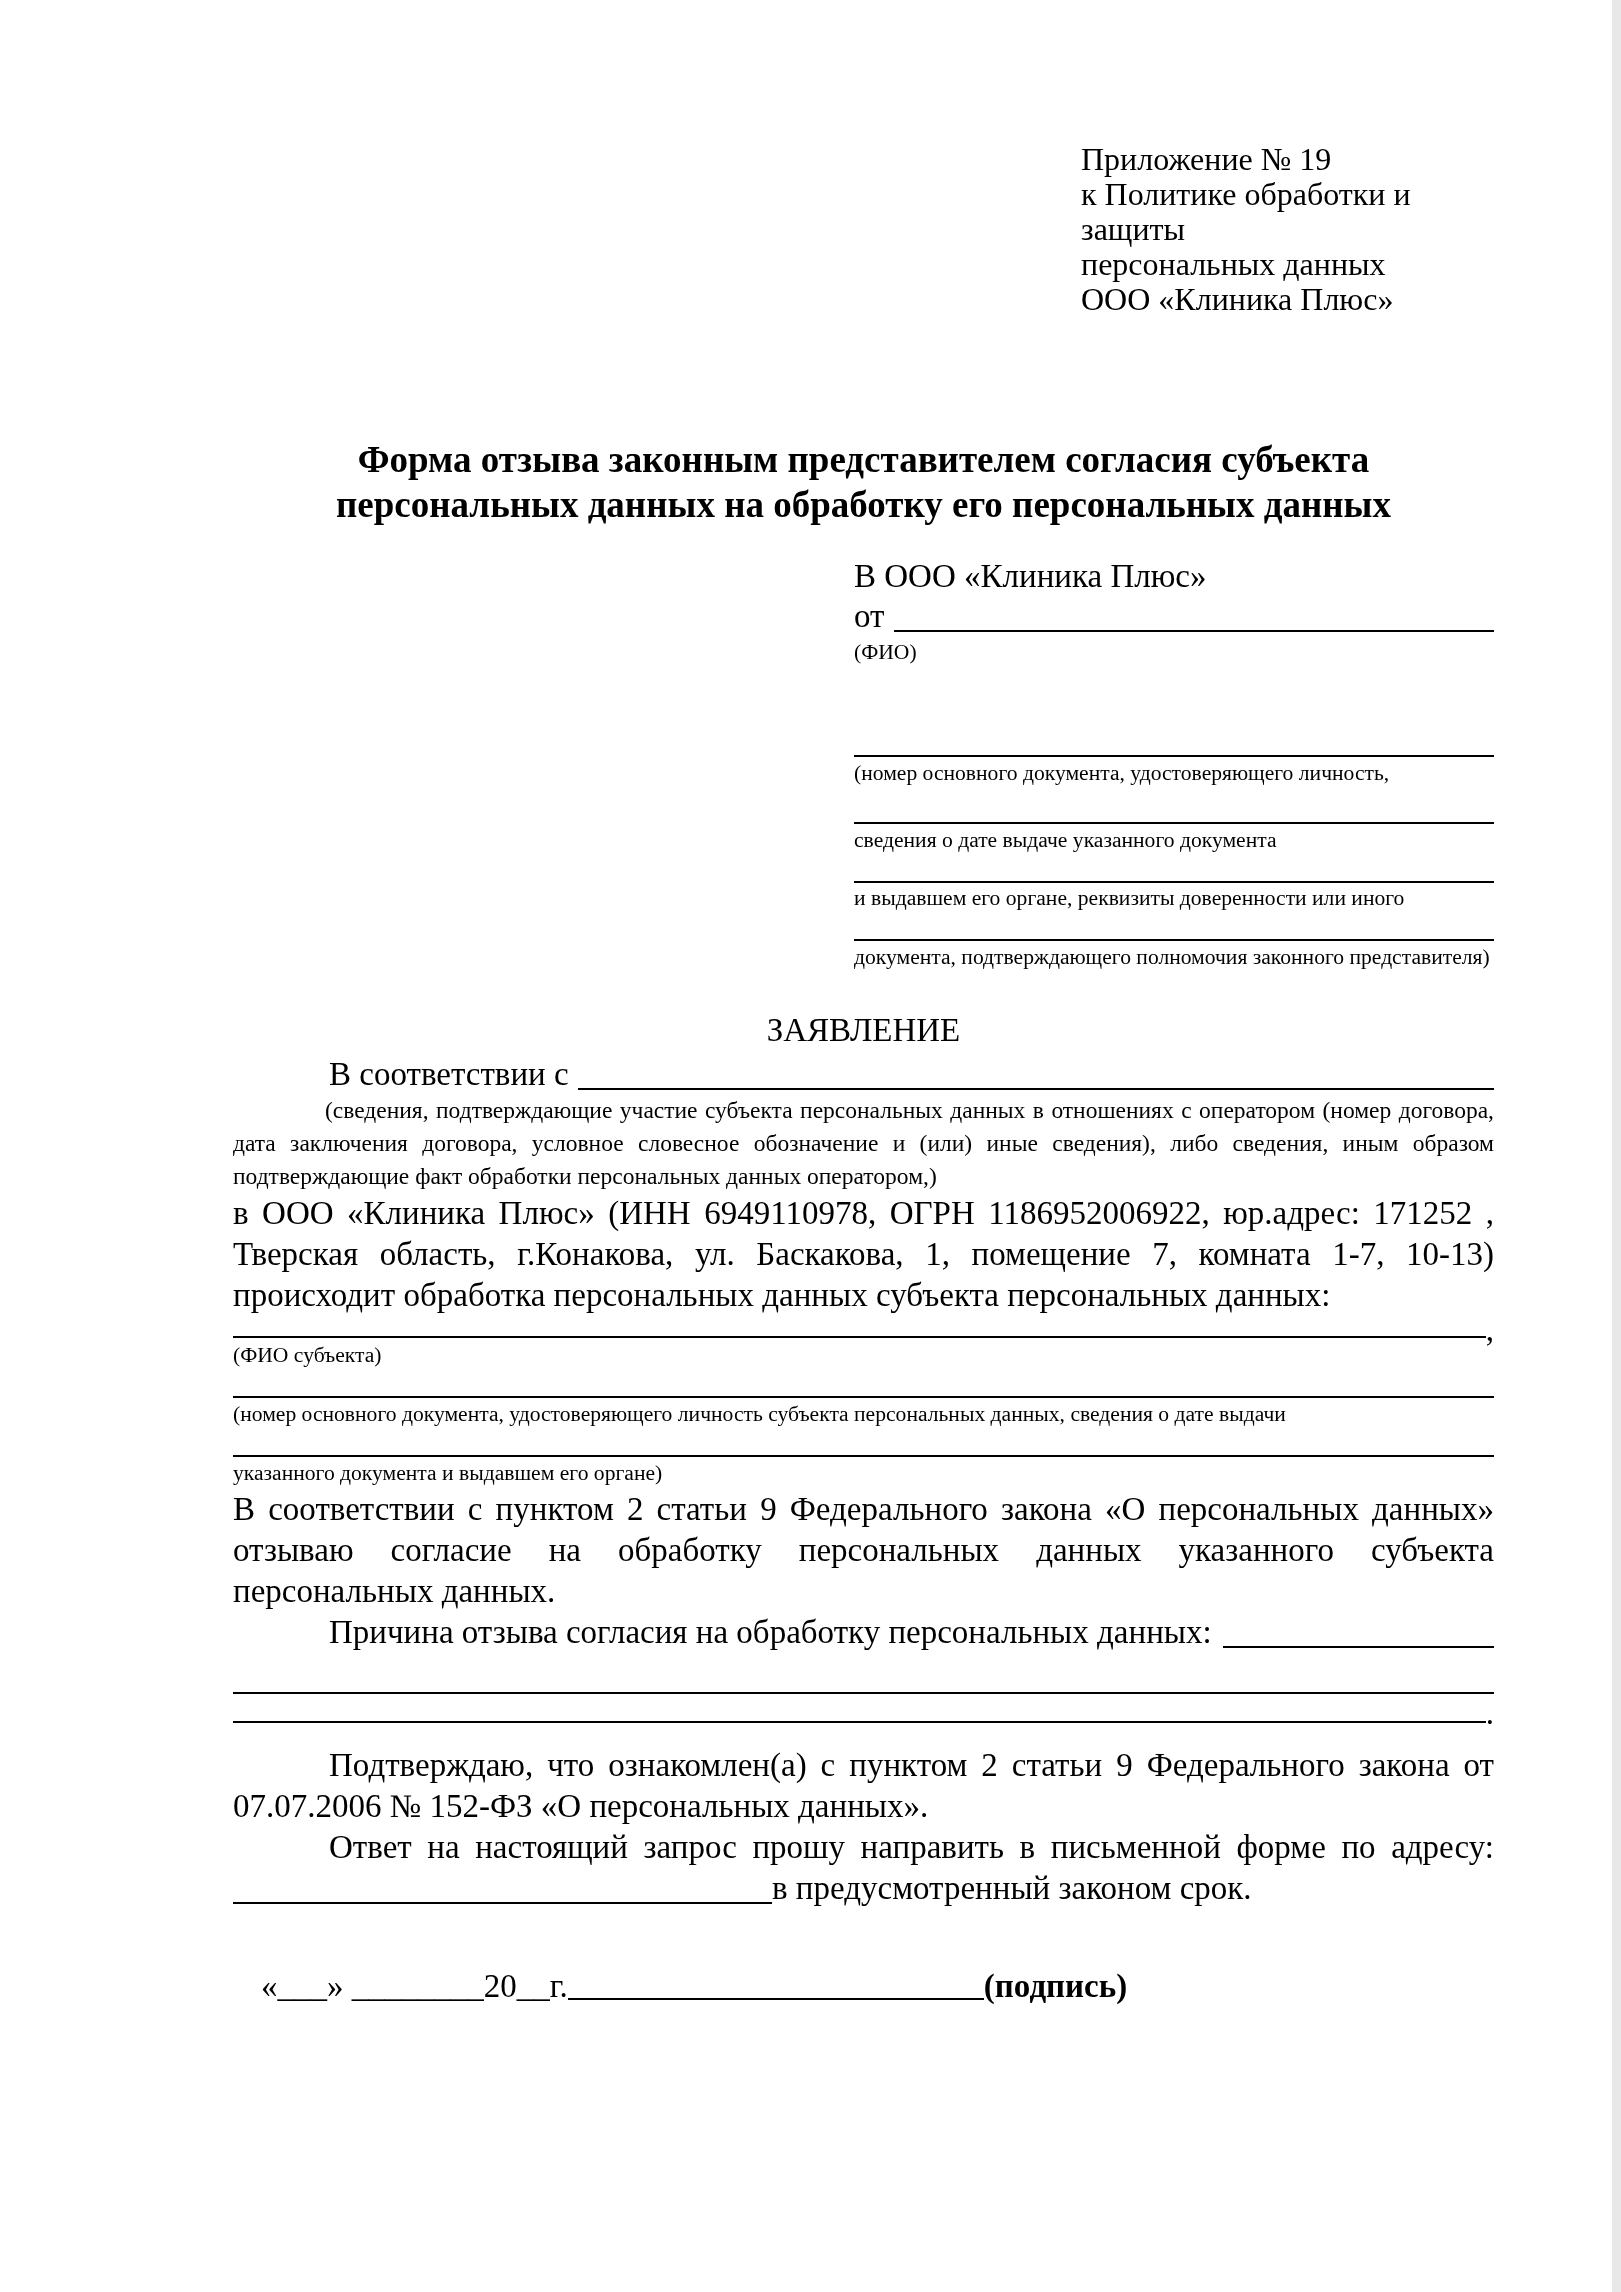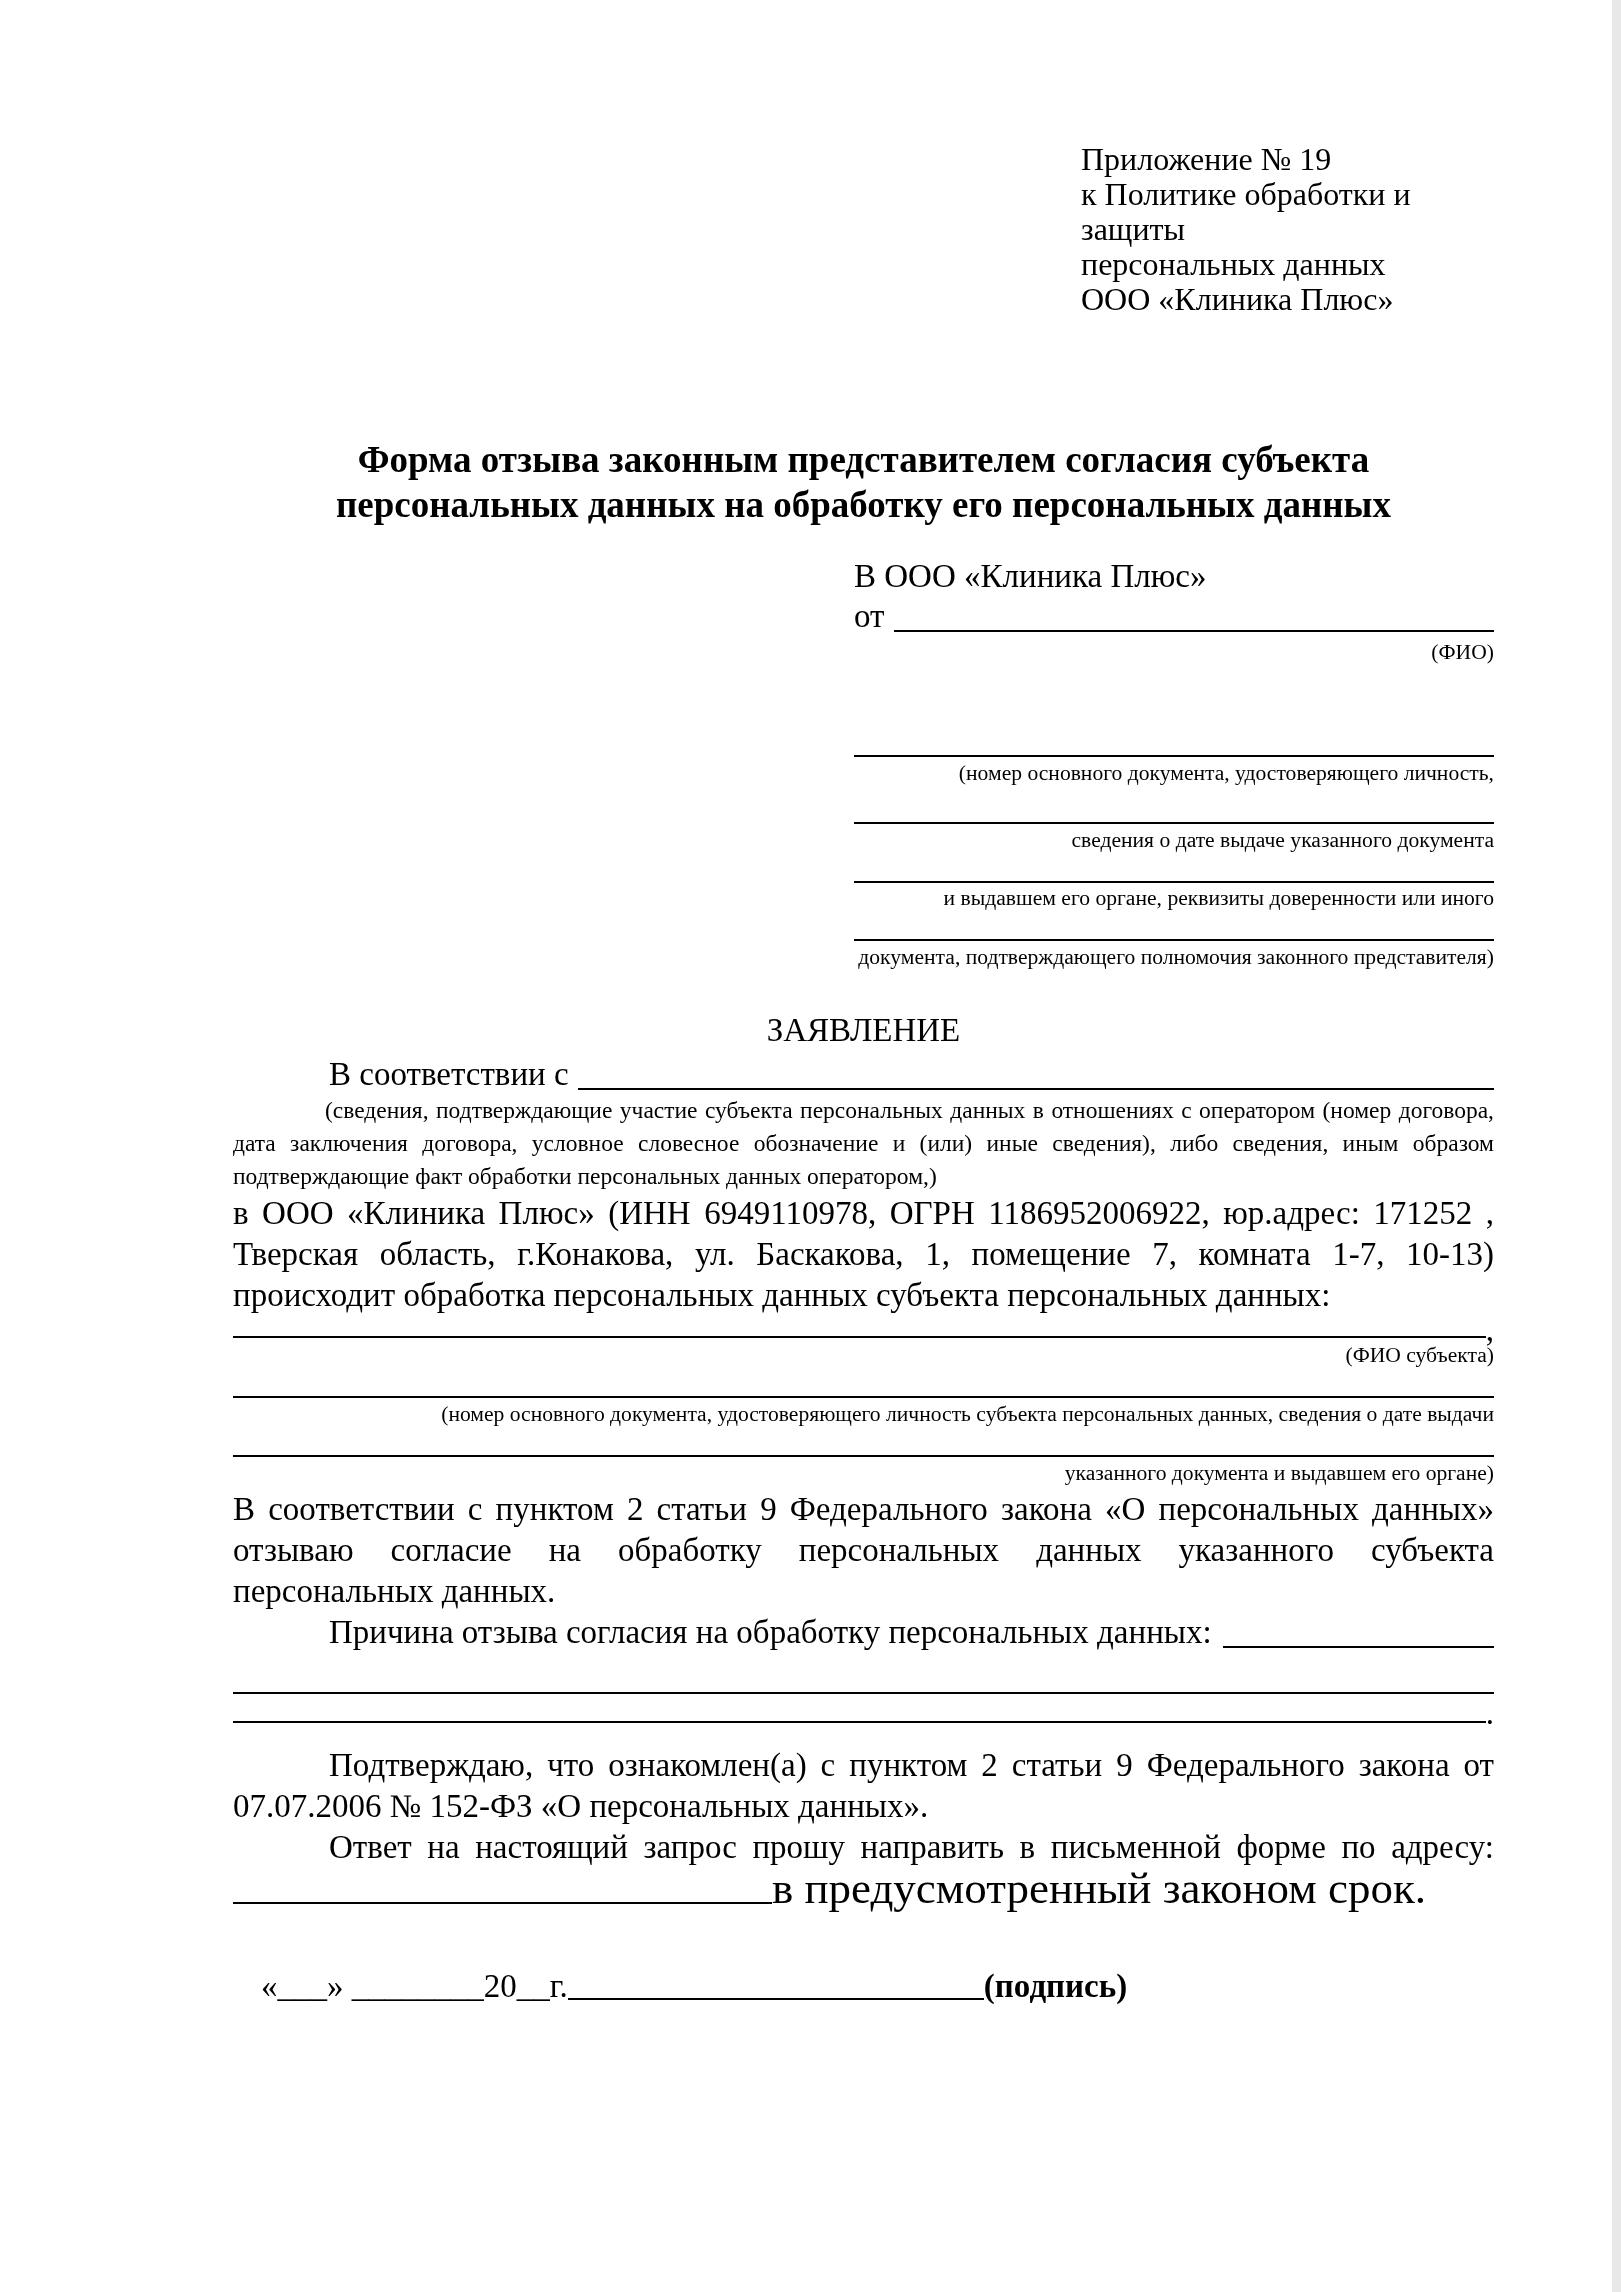--- a/index.html
+++ b/index.html
@@ -38,21 +38,21 @@
     font-size: 33px;
   }
   .addr-to { height: 41px; line-height: 41px; }
   .from-row { display: flex; height: 39px; }
   .from-row .from-label { line-height: 39px; }
   .fill-line { border-bottom: 2.9px solid #000; }
   .from-row .fill-line { flex: 1; margin-left: 9.8px; margin-bottom: 3.9px; }
   .cap {
     font-size: 21.6px;
     line-height: 25.5px;
-    text-align: right;
+    text-align: left;
     padding-top: 3.9px;
   }
   .blank { border-bottom: 2.9px solid #000; }
   .blank-tall { height: 90px; }
   .blank-med { height: 35px; }
   .blank-sm { height: 27.4px; }
   .heading-center {
     margin-top: 39px;
     font-size: 33px;
     text-align: center;
@@ -89,21 +89,21 @@
   .period-row .tail-char { line-height: 39px; }
   .reason-row {
     display: flex;
     height: 41px;
     font-size: 33px;
     padding-left: 96px;
   }
   .reason-row .reason-prefix { line-height: 41px; white-space: nowrap; }
   .reason-row .fill-line { flex: 1; margin-left: 11.8px; margin-bottom: 4.9px; }
   .confirm-par { margin-top: 17.6px; }
-  .reply-line-row { display: flex; height: 41px; font-size: 45px; }
+  .reply-line-row { display: flex; height: 41px; font-size: 33px; }
   .reply-line-row .fill-line { width: 539px; margin-bottom: 4.9px; }
   .reply-line-row .reply-suffix { line-height: 41px; }
   .footer-row {
     margin-top: 57px;
     display: flex;
     align-items: flex-end;
     font-size: 33px;
     margin-left: 28px;
   }
   .date-part { line-height: 41px; }

